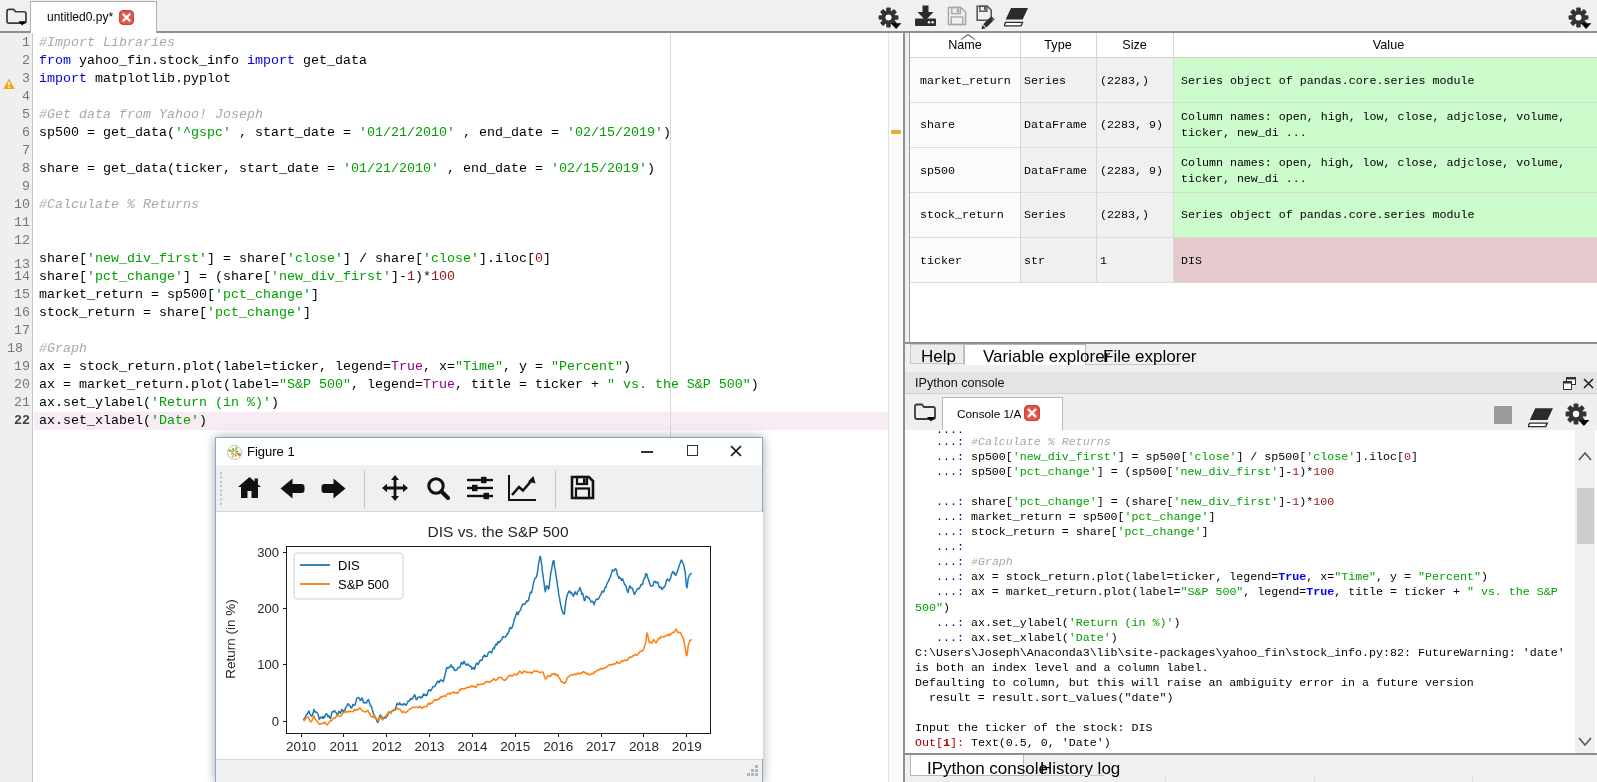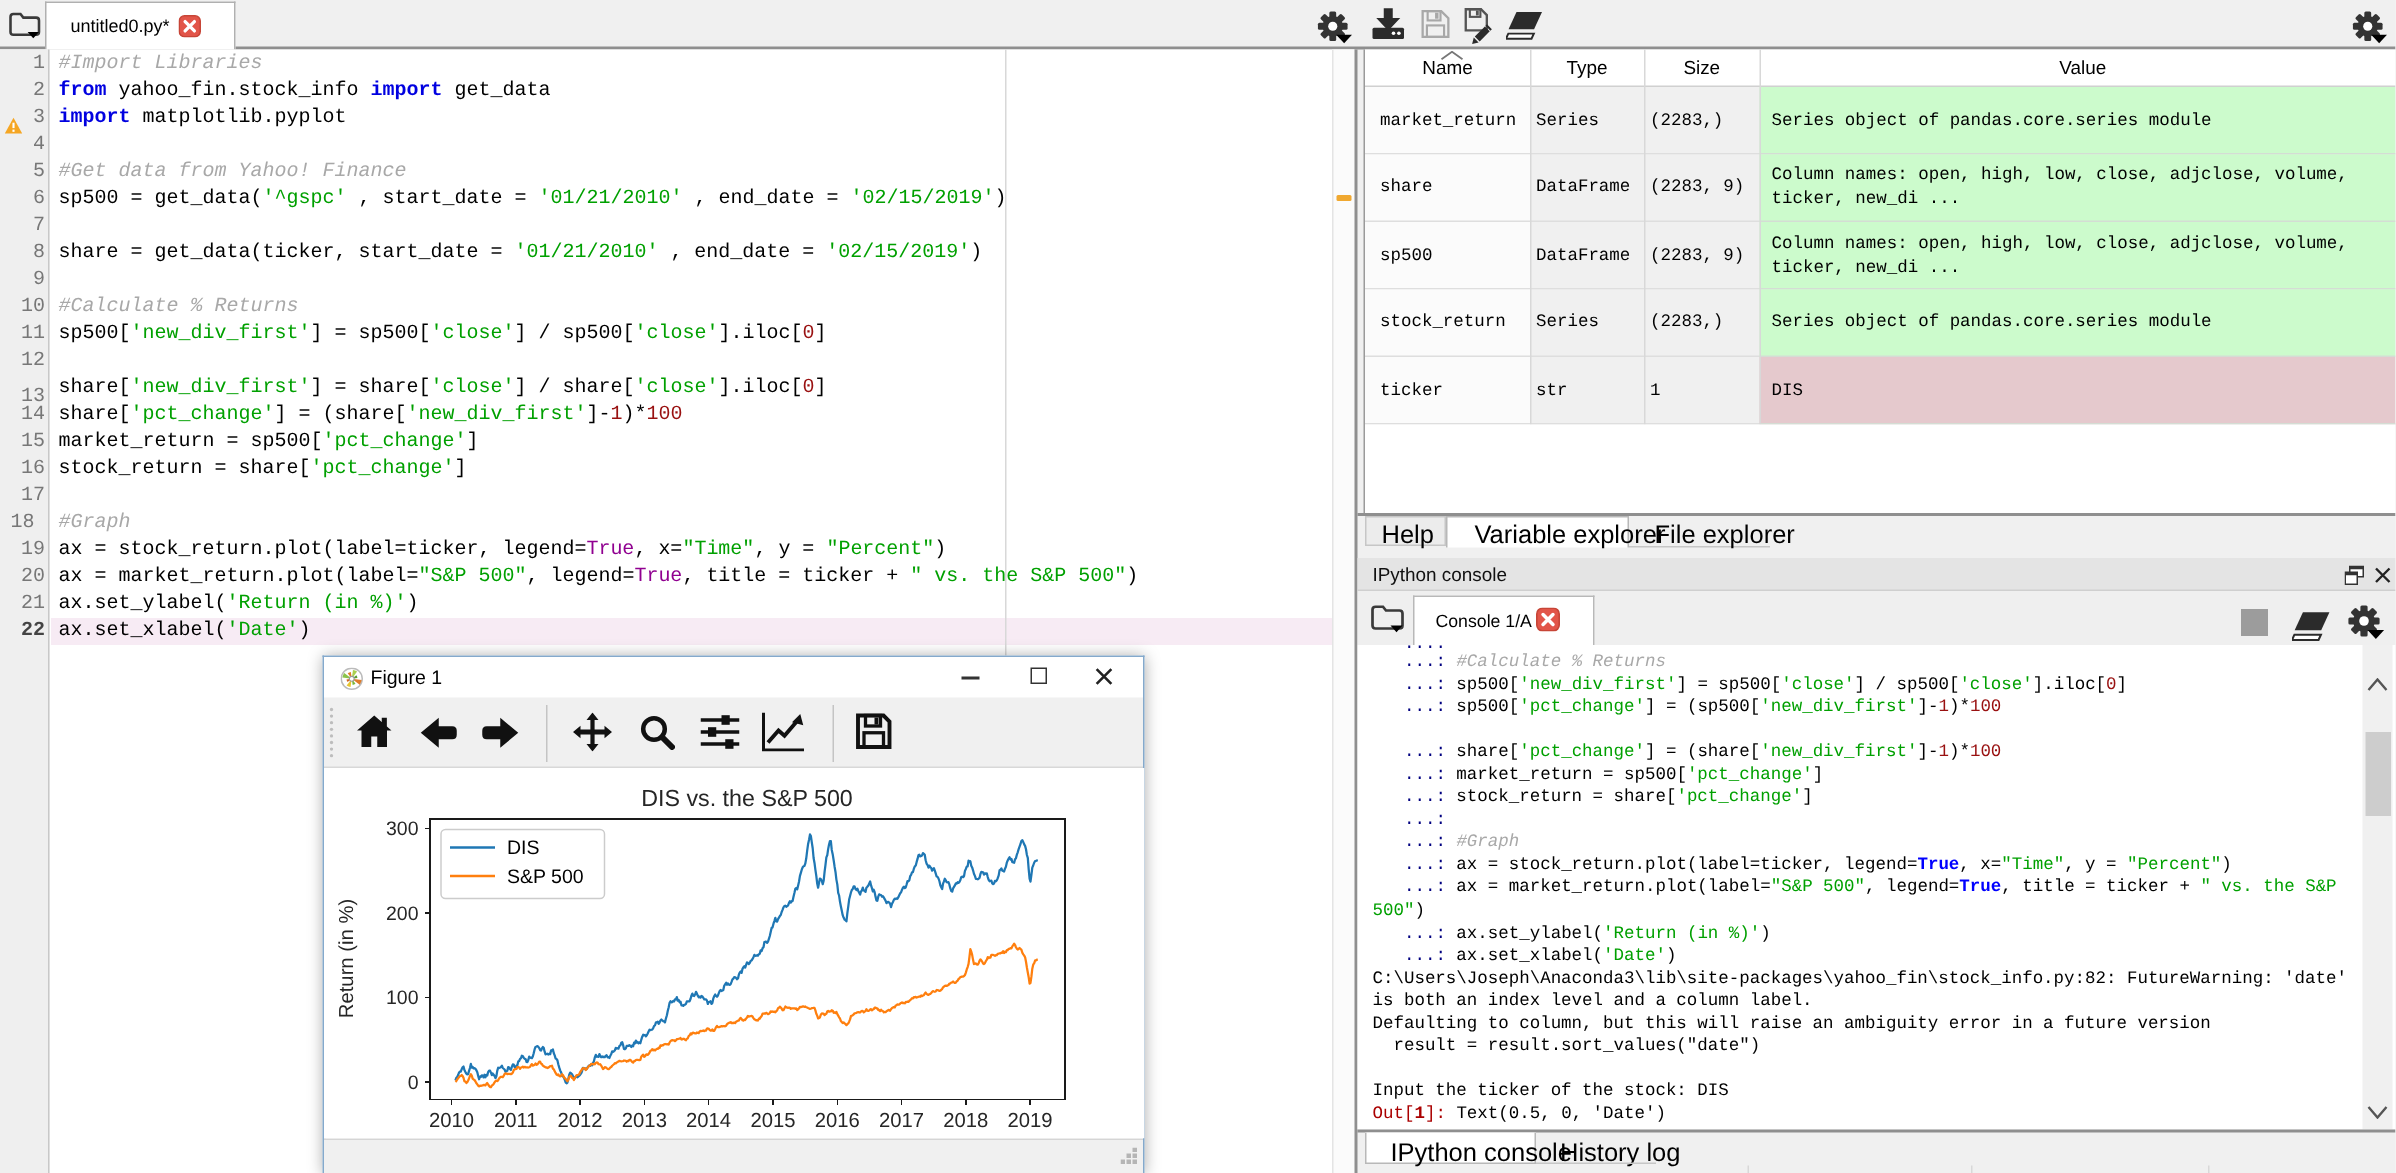--- a/index.html
+++ b/index.html
@@ -1,18 +1,18 @@
 <!DOCTYPE html>
 <html><head><meta charset="utf-8"><style>
 
 * {margin:0;padding:0;box-sizing:border-box}
 html,body {width:1597px;height:782px;overflow:hidden;background:#f0f0f0;font-family:"Liberation Sans", sans-serif;}
 #root {position:absolute;left:0;top:0;width:1597px;height:782px;overflow:hidden;}
 .abs {position:absolute;}
-.k {color:#0000e0;font-weight:bold;}
+.k {color:#0000e0;font-weight:normal;}
 .c {color:#a8a8a8;font-style:italic;}
 .s {color:#00a000;}
 .n {color:#991111;}
 .b {color:#900090;}
 .t {color:#0000ff;font-weight:bold;}
 .p {color:#000080;}
 .o {color:#aa0000;}
 .ob {color:#aa0000;font-weight:bold;}
 .edline {position:absolute;left:39px;white-space:pre;font-family:"Liberation Mono", monospace;font-size:13.33px;line-height:18px;height:18px;color:#000;}
 .lnum {position:absolute;width:30px;text-align:right;font-family:"Liberation Mono", monospace;font-size:13.33px;line-height:18px;color:#777;}
@@ -102,31 +102,30 @@
       <rect x="5.3" y="8.4" width="1.4" height="1.5" fill="#fff"></rect>
     </svg>
 <div class="lnum" style="left:0;top:34px;">1</div>
 <div class="edline" style="top:34px"><span class="c">#Import Libraries</span></div>
 <div class="lnum" style="left:0;top:52px;">2</div>
 <div class="edline" style="top:52px"><span class="k">from</span> yahoo_fin.stock_info <span class="k">import</span> get_data</div>
 <div class="lnum" style="left:0;top:70px;">3</div>
 <div class="edline" style="top:70px"><span class="k">import</span> matplotlib.pyplot</div>
 <div class="lnum" style="left:0;top:88px;">4</div>
 <div class="lnum" style="left:0;top:106px;">5</div>
-<div class="edline" style="top:106px"><span class="c">#Get data from Yahoo! Finance</span></div>
+<div class="edline" style="top:106px"><span class="c">#Get data from Yahoo! Joseph</span></div>
 <div class="lnum" style="left:0;top:124px;">6</div>
 <div class="edline" style="top:124px">sp500 = get_data(<span class="s">'^gspc'</span> , start_date = <span class="s">'01/21/2010'</span> , end_date = <span class="s">'02/15/2019'</span>)</div>
 <div class="lnum" style="left:0;top:142px;">7</div>
 <div class="lnum" style="left:0;top:160px;">8</div>
 <div class="edline" style="top:160px">share = get_data(ticker, start_date = <span class="s">'01/21/2010'</span> , end_date = <span class="s">'02/15/2019'</span>)</div>
 <div class="lnum" style="left:0;top:178px;">9</div>
 <div class="lnum" style="left:0;top:196px;">10</div>
 <div class="edline" style="top:196px"><span class="c">#Calculate % Returns</span></div>
 <div class="lnum" style="left:0;top:214px;">11</div>
-<div class="edline" style="top:214px">sp500[<span class="s">'new_div_first'</span>] = sp500[<span class="s">'close'</span>] / sp500[<span class="s">'close'</span>].iloc[<span class="n">0</span>]</div>
 <div class="lnum" style="left:0;top:232px;">12</div>
 <div class="lnum" style="left:0;top:256px;">13</div>
 <div class="edline" style="top:250px">share[<span class="s">'new_div_first'</span>] = share[<span class="s">'close'</span>] / share[<span class="s">'close'</span>].iloc[<span class="n">0</span>]</div>
 <div class="lnum" style="left:0;top:268px;">14</div>
 <div class="edline" style="top:268px">share[<span class="s">'pct_change'</span>] = (share[<span class="s">'new_div_first'</span>]-<span class="n">1</span>)*<span class="n">100</span></div>
 <div class="lnum" style="left:0;top:286px;">15</div>
 <div class="edline" style="top:286px">market_return = sp500[<span class="s">'pct_change'</span>]</div>
 <div class="lnum" style="left:0;top:304px;">16</div>
 <div class="edline" style="top:304px">stock_return = share[<span class="s">'pct_change'</span>]</div>
 <div class="lnum" style="left:0;top:322px;">17</div>

